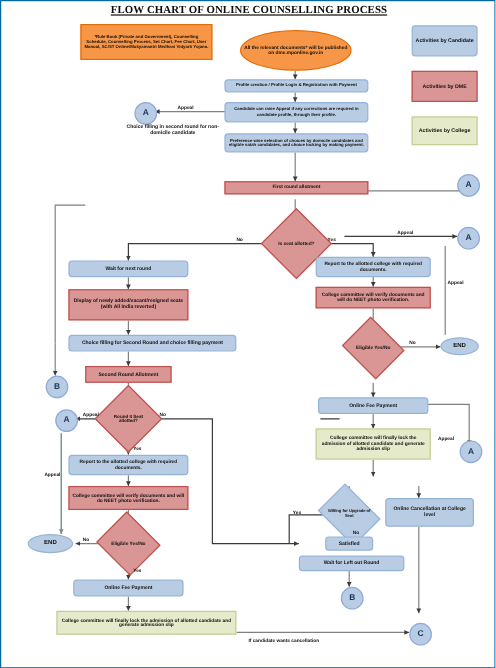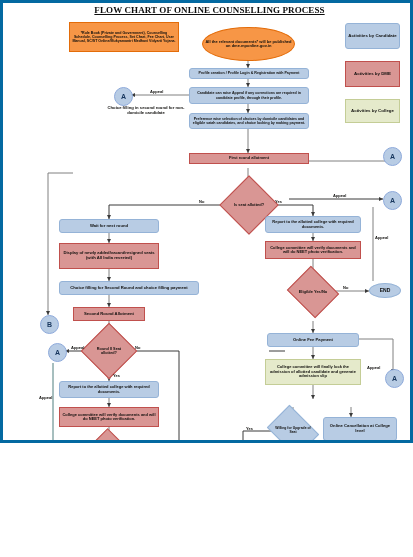--- a/index.html
+++ b/index.html
@@ -1,18 +1,18 @@
 <!DOCTYPE html>
 <html><head>
 <meta charset="utf-8">
 <style>
   html,body{margin:0;padding:0;background:#ffffff;}
   body{font-family:"Liberation Sans",sans-serif;}
-  #page{position:relative;width:413px;height:443px;background:#fff;overflow:hidden;
-        border:3px solid #0369a1;box-sizing:border-box;}
+  #page{position:relative;width:413px;height:557px;background:#fff;overflow:hidden;
+        border:1px solid #0369a1;box-sizing:border-box;}
   .title{position:absolute;left:0;top:2px;width:413px;text-align:center;
          font-family:"Liberation Serif",serif;font-weight:bold;font-size:9px;
          letter-spacing:.1px;color:#0d0d0d;text-decoration:underline;}
   .node{position:absolute;box-sizing:border-box;display:flex;align-items:center;
         justify-content:center;text-align:center;font-weight:bold;color:#11100e;
         line-height:1.12;padding:1px 2px;overflow:hidden;}
   .blue{background:#b8cce4;border:1px solid #95b3d7;border-radius:3px;}
   .red{background:#d99694;border:1px solid #c0504d;}
   .green{background:#e5eacb;border:1px solid #c4cd96;}
   .orange{background:#f79646;border:1px solid #e36c09;}

